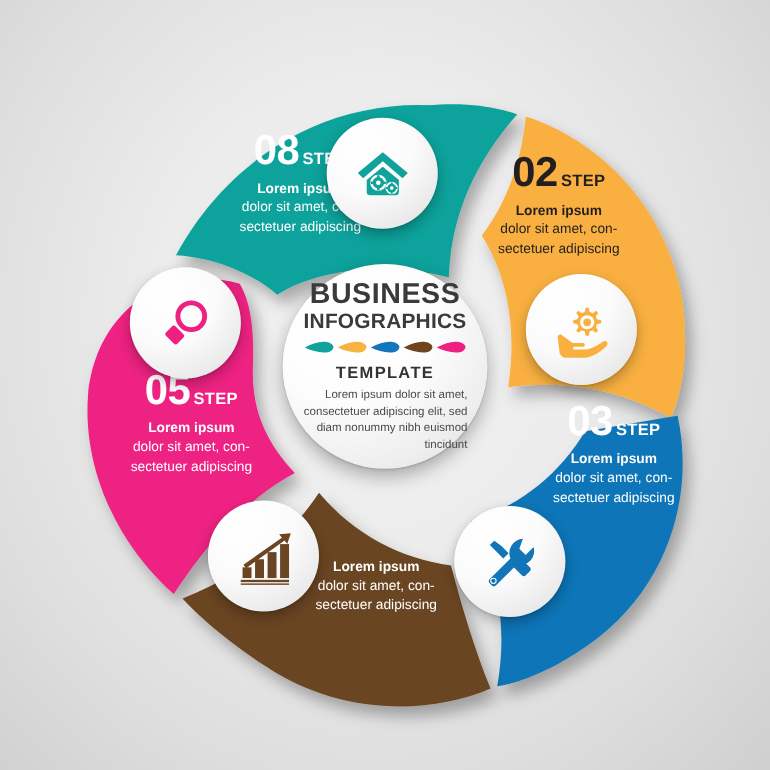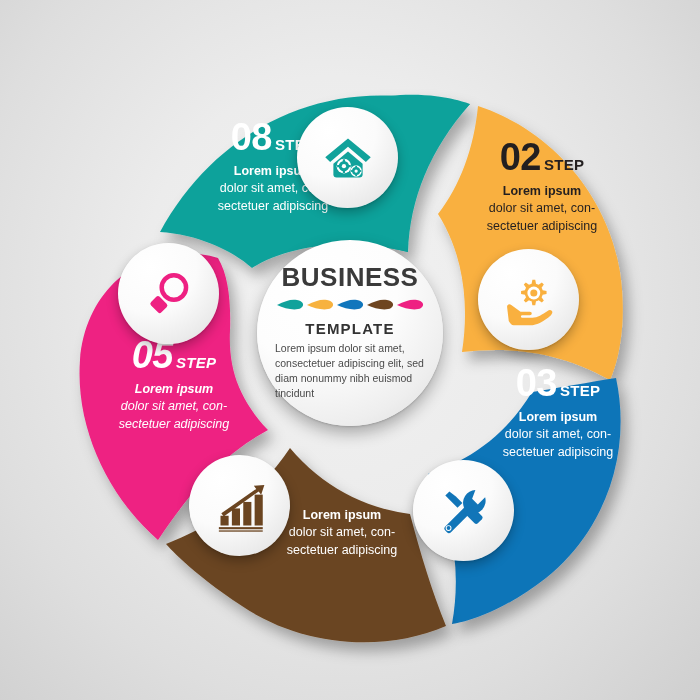--- a/index.html
+++ b/index.html
@@ -60,21 +60,21 @@
     top: 240px;
     width: 186px;
     height: 186px;
     border-radius: 50%;
     background: radial-gradient(circle at 33% 25%, #ffffff 0%, #fdfdfd 42%, #eeeeee 74%, #dadada 100%);
     box-shadow: 0 7px 16px rgba(0,0,0,0.30), 0 1px 2px rgba(0,0,0,0.15);
     display: flex;
     flex-direction: column;
     align-items: center;
     justify-content: center;
-    text-align: left;
+    text-align: right;
   }
   #c-title {
     font-size: 26px;
     font-weight: bold;
     color: #3a3a3a;
     letter-spacing: 0.5px;
     line-height: 1.05;
   }
   #c-sub {
     font-size: 19px;
@@ -186,21 +186,21 @@
     <div class="num-line">
       <span class="num" style="color:#ffffff">08</span><span class="steplab" style="color:#ffffff">STEP</span>
     </div>
     <div class="desc" style="color:#ffffff">
       <div class="d1">Lorem ipsum</div>
       <div>dolor sit amet, con-</div>
       <div>sectetuer adipiscing</div>
     </div>
   </div>
 
-  <div class="seg-text" style="left:452px; top:138px; width:180px;">
+  <div class="seg-text" style="left:418px; top:138px; width:180px;">
     <div class="num-line">
       <span class="num" style="color:#231f20">02</span><span class="steplab" style="color:#231f20">STEP</span>
     </div>
     <div class="desc" style="color:#231f20">
       <div class="d1">Lorem ipsum</div>
       <div>dolor sit amet, con-</div>
       <div>sectetuer adipiscing</div>
     </div>
   </div>
 
@@ -216,21 +216,21 @@
   </div>
 
   <div class="seg-text" style="left:252px; top:500px; width:180px;">
     <div class="desc" style="color:#ffffff">
       <div class="d1">Lorem ipsum</div>
       <div>dolor sit amet, con-</div>
       <div>sectetuer adipiscing</div>
     </div>
   </div>
 
-  <div class="seg-text" style="left:84px; top:336px; width:180px;font-style:italic;">
+  <div class="seg-text" style="left:84px; top:336px; width:180px;">
     <div class="num-line">
       <span class="num" style="color:#ffffff">05</span><span class="steplab" style="color:#ffffff">STEP</span>
     </div>
     <div class="desc" style="color:#ffffff">
       <div class="d1">Lorem ipsum</div>
       <div>dolor sit amet, con-</div>
       <div>sectetuer adipiscing</div>
     </div>
   </div>
 
@@ -300,20 +300,21 @@
     <svg width="52" height="52" viewBox="0 0 64 64">
       <g fill="none" stroke="#EE2082" stroke-width="5.5">
         <circle cx="38" cy="24" r="15"></circle>
       </g>
       <rect x="12" y="36" width="15" height="18" rx="3" transform="rotate(-45 19.5 45)" fill="#EE2082"></rect>
     </svg>
   </div>
 
   <div id="center">
     <div id="c-title">BUSINESS</div>
+    <div id="c-sub">INFOGRAPHICS</div>
     <div id="drops">
       <svg width="150" height="14" viewBox="0 0 150 14">
         <path d="M2 7 C10 3, 16 1, 22 2 C28 3, 30 7, 26 10 C21 13, 10 11, 2 7 Z" fill="#11A29B"></path>
         <path d="M32 7 C40 3, 46 1, 52 2 C58 3, 60 7, 56 10 C51 13, 40 11, 32 7 Z" fill="#F7B23F"></path>
         <path d="M62 7 C70 3, 76 1, 82 2 C88 3, 90 7, 86 10 C81 13, 70 11, 62 7 Z" fill="#1176BC"></path>
         <path d="M92 7 C100 3, 106 1, 112 2 C118 3, 120 7, 116 10 C111 13, 100 11, 92 7 Z" fill="#6E4520"></path>
         <path d="M122 7 C130 3, 136 1, 142 2 C148 3, 150 7, 146 10 C141 13, 130 11, 122 7 Z" fill="#EE2082"></path>
       </svg>
     </div>
     <div id="c-template">TEMPLATE</div>

